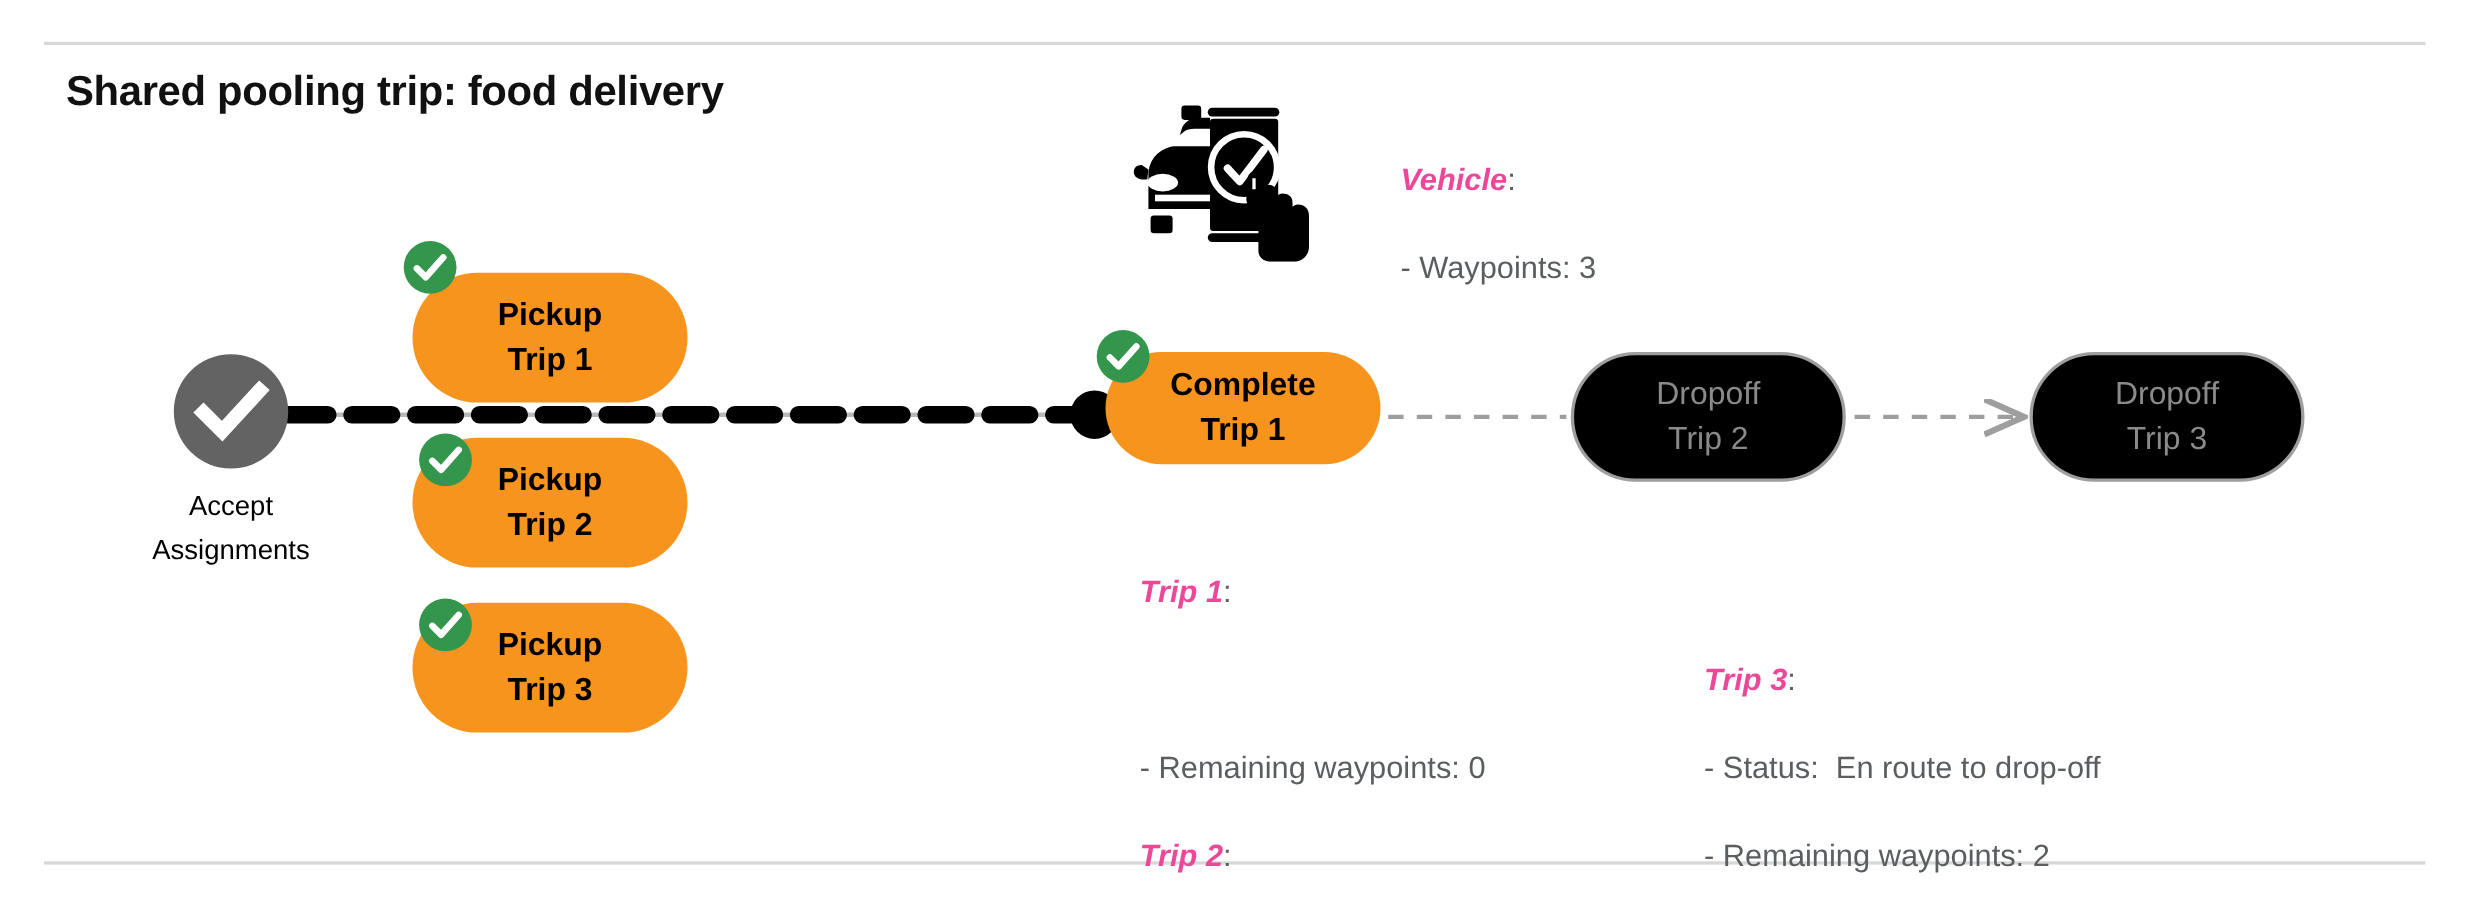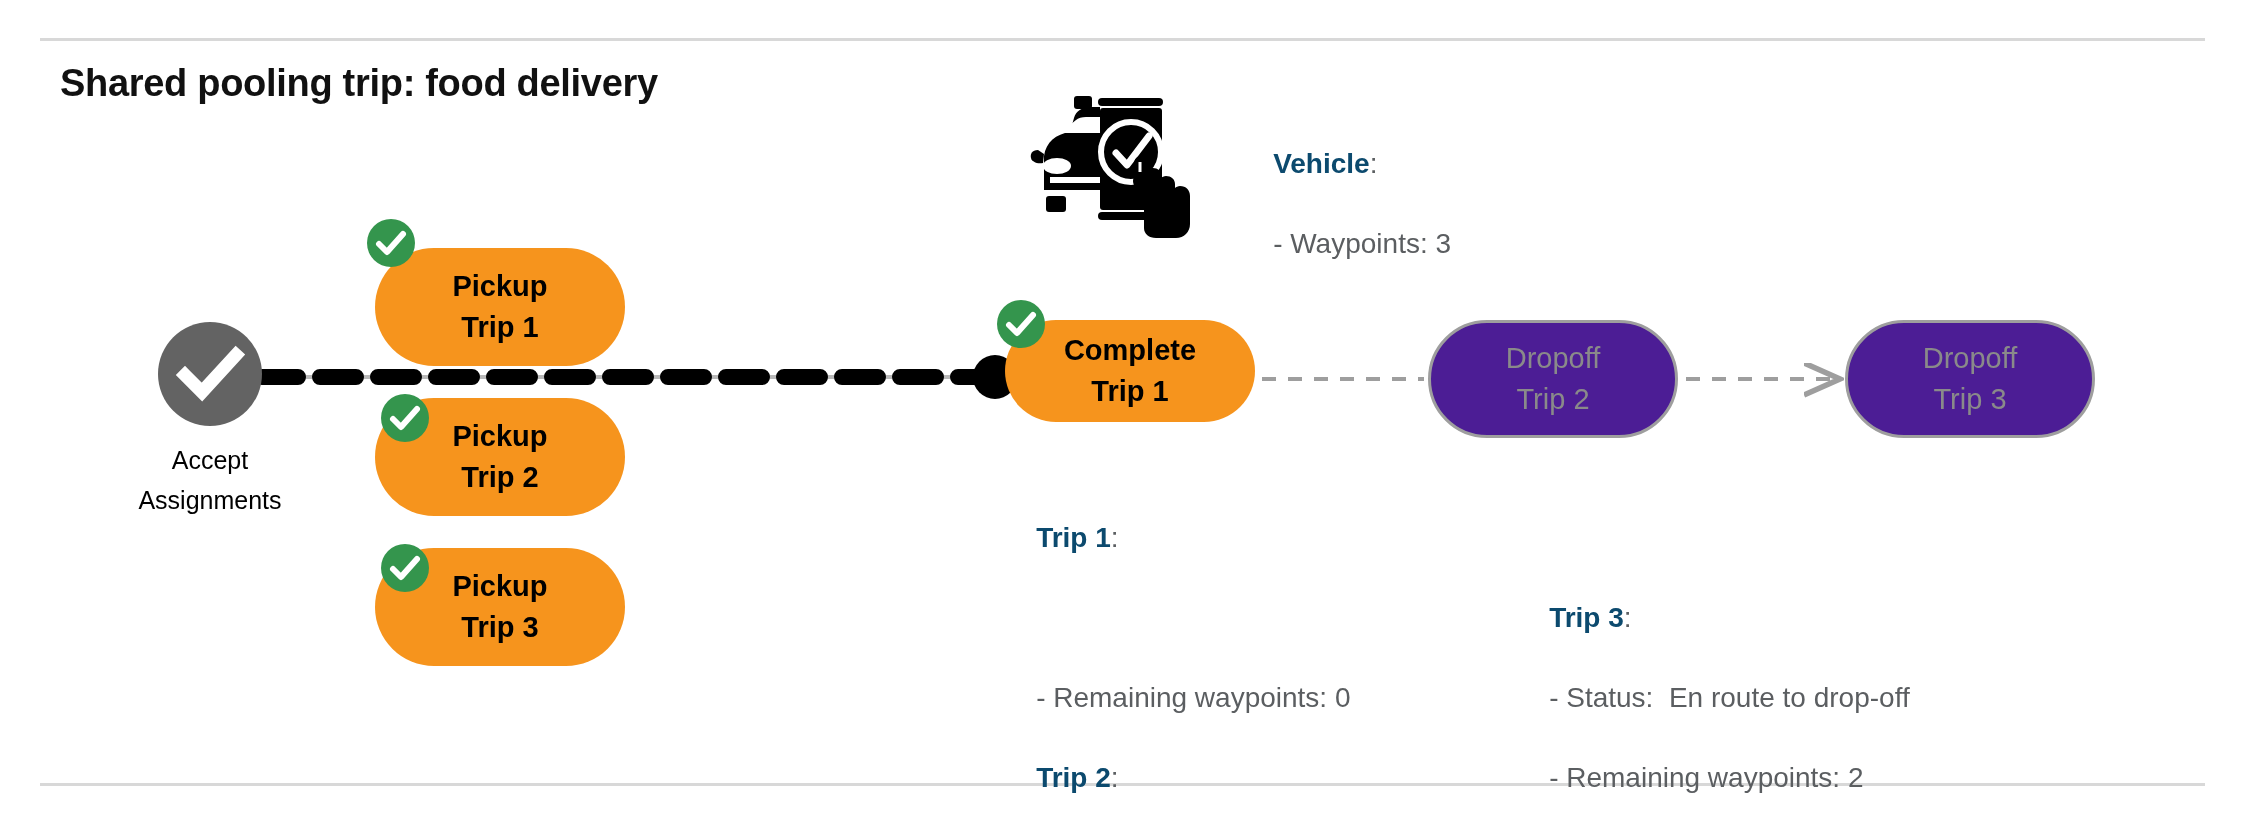--- a/index.html
+++ b/index.html
@@ -112,21 +112,21 @@
   }
   .check-badge svg { position: absolute; left: 0; top: 0; }
   .badge-p1 { left: 367px;  top: 219px; }
   .badge-p2 { left: 381px;  top: 394px; }
   .badge-p3 { left: 381px;  top: 544px; }
   .badge-c1 { left: 997px;  top: 300px; }
 
   
   .pill-outline {
     position: absolute;
-    background: #4c1d95;
+    background: #000000;
     border: 3px solid #9e9e9e;
     border-radius: 60px;
     color: #8a8a8a;
     font-size: 29px;
     line-height: 41px;
     text-align: center;
     display: flex;
     flex-direction: column;
     align-items: center;
     justify-content: center;
@@ -146,21 +146,21 @@
   }
 
   
   .info {
     position: absolute;
     color: #5b5e61;
     font-size: 28px;
     line-height: 40px;
     white-space: pre;
   }
-  .info b { color: #0c4a6e; font-weight: bold; }
+  .info b { color: #ec4899; font-weight: bold; font-style: italic; }
   .info-vehicle { left: 1242px; top: 104px; }
   .info-trip12  { left: 1005px; top: 478px; }
   .info-trip3   { left: 1518px; top: 558px; }
 </style>
 </head>
 <body>
 
 <div id="slide">
 
   <div class="rule top"></div>

